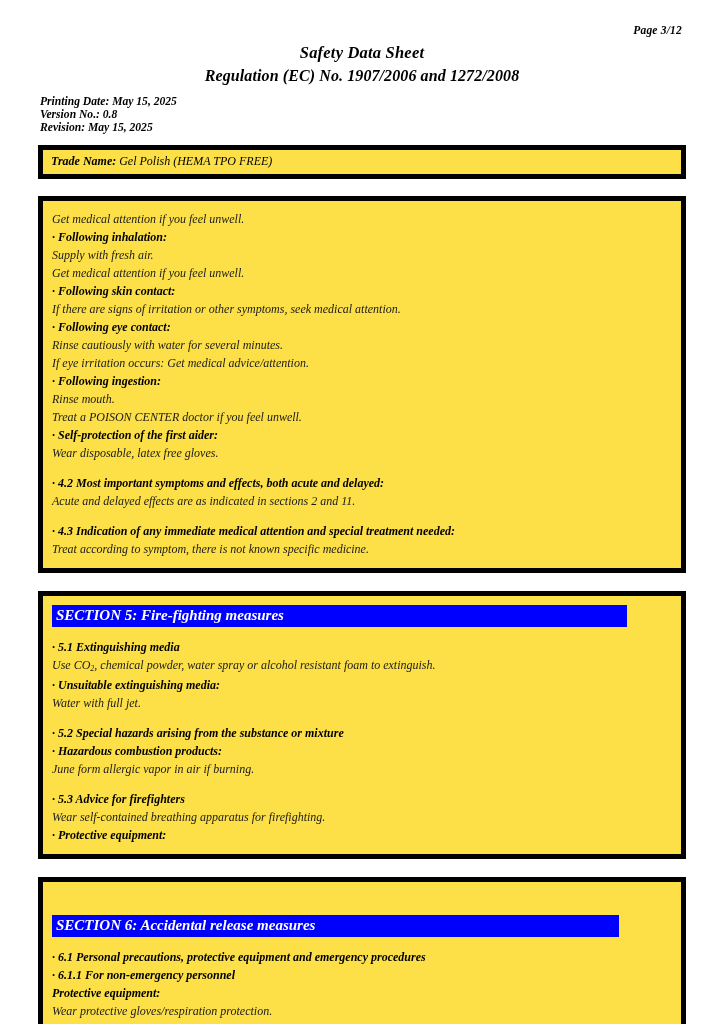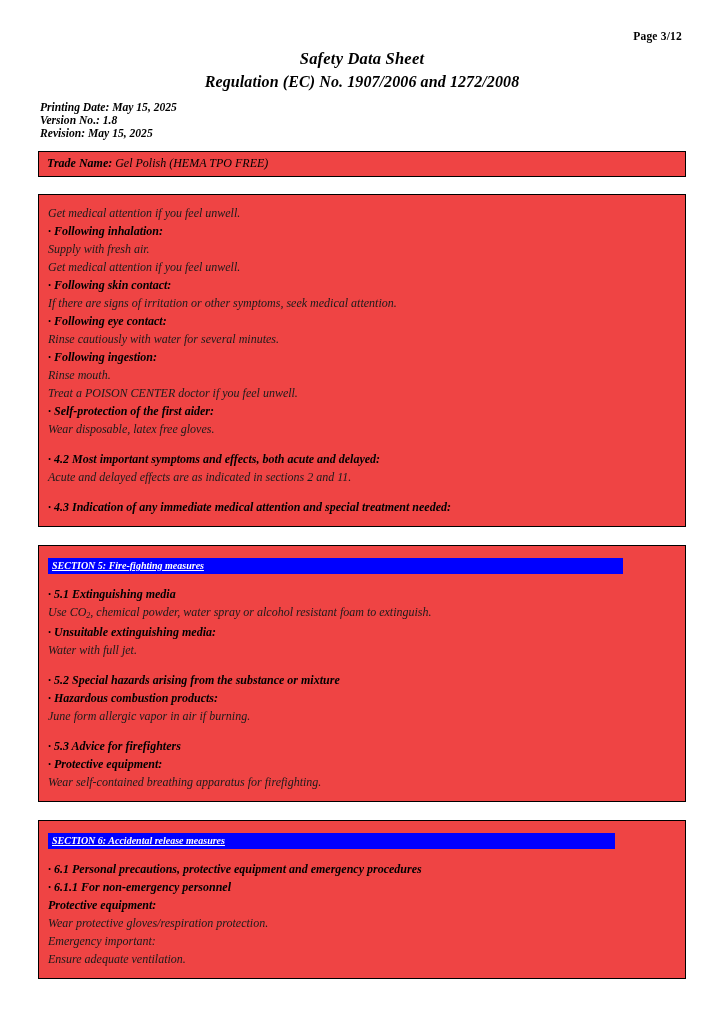--- a/index.html
+++ b/index.html
@@ -20,24 +20,25 @@
     position: relative;
     width: 724px;
     height: 1024px;
     box-sizing: border-box;
     padding: 0 38px;
   }
 
   
   .page-number {
     text-align: right;
+    font-style: italic;
     font-weight: bold;
     font-size: 11.5px;
     letter-spacing: 0.2px;
-    padding-top: 30px;
+    padding-top: 24px;
     padding-right: 4px;
   }
   .doc-title {
     text-align: center;
     font-style: italic;
     font-weight: bold;
     font-size: 16.5px;
     margin-top: 7px;
     letter-spacing: 0.2px;
   }
@@ -59,24 +60,24 @@
     font-size: 11.6px;
     padding: 0 2px;
     flex-direction: column;
   }
   .meta-left  { flex: 0 0 38%; text-align: left; }
   .meta-mid   { flex: 0 0 28%; text-align: center; }
   .meta-right { flex: 1 1 auto; text-align: left; }
 
   
   .box {
-    border: 1px solid #000000;
+    border: 5px solid #000000;
     box-sizing: border-box;
     margin-top: 9px;
-    background: #ef4444;
+    background: #fde047;
   }
   .trade-box {
     padding: 4px 8px 5px 8px;
     margin-top: 11px;
   }
   .trade-line {
     font-size: 12px;
     white-space: nowrap;
   }
   .trade-label {
@@ -94,28 +95,27 @@
   #box-first  { margin-top: 17px; }
   #box-second { margin-top: 18px; }
   #box-third  { margin-top: 18px; }
 
   
   .section-band {
     background: #0000ff;
     color: #ffffff;
     font-style: italic;
     font-weight: bold;
-    font-size: 10px;
+    font-size: 15px;
     padding: 2px 4px 3px 4px;
     display: inline-block;
-    text-decoration: underline;
     margin-bottom: 11px;
   }
   .band-w1 { width: 567px; }
-  .band-w2 { width: 559px; }
+  .band-w2 { width: 559px; margin-top: 24px; }
 
   
   .line {
     font-size: 12px;
     line-height: 18px;
     white-space: nowrap;
   }
   .line.plain {
     font-style: italic;
     font-weight: normal;
@@ -141,69 +141,71 @@
 
 <div class="page">
 
   <div class="page-number">Page  3/12</div>
 
   <div class="doc-title">Safety Data Sheet</div>
   <div class="doc-subtitle">Regulation (EC) No. 1907/2006 and 1272/2008</div>
 
   <div class="meta-row">
     <div class="meta-left">Printing Date: May 15, 2025</div>
-    <div class="meta-mid">Version No.: 1.8</div>
+    <div class="meta-mid">Version No.: 0.8</div>
     <div class="meta-right">Revision: May 15, 2025</div>
   </div>
 
   <div class="box trade-box">
     <div class="trade-line">
       <span class="trade-label">Trade Name:</span>
       <span class="trade-value">Gel Polish (HEMA TPO FREE)</span>
     </div>
   </div>
 
   <div class="box content-box" id="box-first">
     <div>
         <div class="line plain">Get medical attention if you feel unwell.</div>
         <div class="line bold">· Following inhalation:</div>
         <div class="line plain">Supply with fresh air.</div>
         <div class="line plain">Get medical attention if you feel unwell.</div>
         <div class="line bold">· Following skin contact:</div>
         <div class="line plain">If there are signs of irritation or other symptoms, seek medical attention.</div>
         <div class="line bold">· Following eye contact:</div>
         <div class="line plain">Rinse cautiously with water for several minutes.</div>
+        <div class="line plain">If eye irritation occurs: Get medical advice/attention.</div>
         <div class="line bold">· Following ingestion:</div>
         <div class="line plain">Rinse mouth.</div>
         <div class="line plain">Treat a POISON CENTER doctor if you feel unwell.</div>
         <div class="line bold">· Self-protection of the first aider:</div>
         <div class="line plain">Wear disposable, latex free gloves.</div>
         <div class="spacer"></div>
         <div class="line bold">· 4.2 Most important symptoms and effects, both acute and delayed:</div>
         <div class="line plain">Acute and delayed effects are as indicated in sections 2 and 11.</div>
         <div class="spacer"></div>
         <div class="line bold">· 4.3 Indication of any immediate medical attention and special treatment needed:</div>
+        <div class="line plain">Treat according to symptom, there is not known specific medicine.</div>
       </div>
   </div>
 
   <div class="box content-box" id="box-second">
     <div class="section-band band-w1">SECTION 5: Fire-fighting measures</div>
     <div>
         <div class="line bold">· 5.1 Extinguishing media</div>
         <div class="line plain">Use CO<sub>2</sub>, chemical powder, water spray or alcohol resistant foam to extinguish.</div>
         <div class="line bold">· Unsuitable extinguishing media:</div>
         <div class="line plain">Water with full jet.</div>
         <div class="spacer"></div>
         <div class="line bold">· 5.2 Special hazards arising from the substance or mixture</div>
         <div class="line bold">· Hazardous combustion products:</div>
         <div class="line plain">June form allergic vapor in air if burning.</div>
         <div class="spacer"></div>
         <div class="line bold">· 5.3 Advice for firefighters</div>
+        <div class="line plain">Wear self-contained breathing apparatus for firefighting.</div>
         <div class="line bold">· Protective equipment:</div>
-        <div class="line plain">Wear self-contained breathing apparatus for firefighting.</div>
       </div>
   </div>
 
   <div class="box content-box" id="box-third">
     <div class="section-band band-w2">SECTION 6: Accidental release measures</div>
     <div>
         <div class="line bold">· 6.1 Personal precautions, protective equipment and emergency procedures</div>
         <div class="line bold">· 6.1.1 For non-emergency personnel</div>
         <div class="line bold">Protective equipment:</div>
         <div class="line plain">Wear protective gloves/respiration protection.</div>

